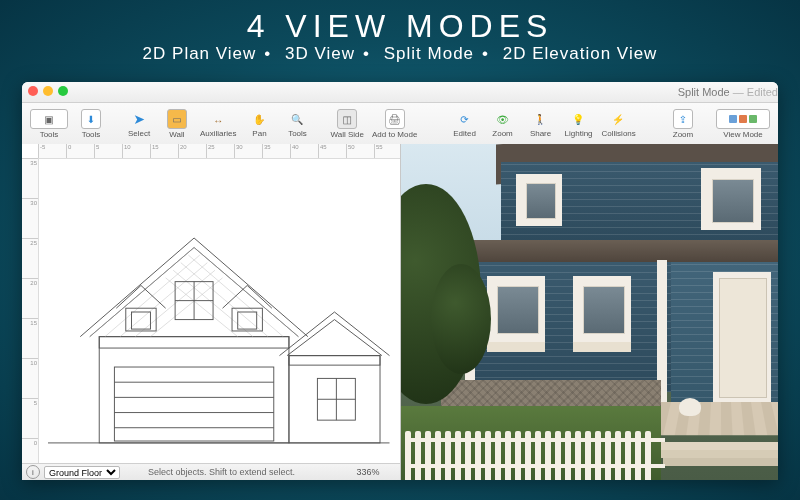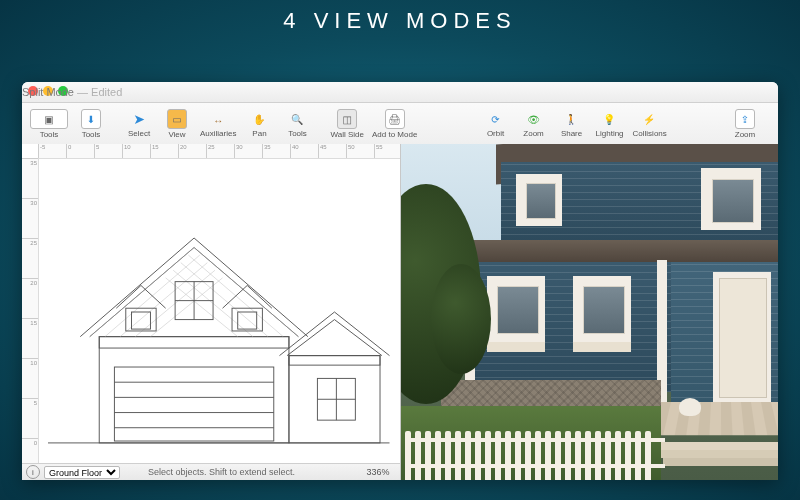--- a/index.html
+++ b/index.html
@@ -1,25 +1,25 @@
 <!DOCTYPE html>
 <html><head>
 <meta charset="utf-8">
 <style>
 html,body{margin:0;padding:0;width:800px;height:500px;overflow:hidden;font-family:-apple-system,"Helvetica Neue",Arial,sans-serif;background:#0c4a5c;}
 #promo{position:absolute;top:0;left:0;width:800px;height:500px;background:radial-gradient(ellipse at center,#1a7a94 0%,#0c4a5c 60%,#063444 100%);}
-#promo-title{position:absolute;top:8px;left:0;width:800px;text-align:center;color:#fff;font-size:22px;letter-spacing:6px;font-weight:300;}
+#promo-title{position:absolute;top:8px;left:0;width:800px;text-align:center;color:#fff;font-size:32px;letter-spacing:6px;font-weight:300;}
 #promo-sub{position:absolute;top:44px;left:0;width:800px;text-align:center;color:#fff;font-size:17px;font-weight:300;letter-spacing:1px;}
 #promo-sub .bull{margin:0 8px;}
 #window{position:absolute;top:82px;left:22px;width:756px;height:398px;background:#f6f6f6;border-radius:6px 6px 0 0;box-shadow:0 4px 20px rgba(0,0,0,.4);overflow:hidden;}
 #titlebar{height:20px;background:linear-gradient(#f9f9f9,#ececec);border-bottom:1px solid #d0d0d0;position:relative;font-size:11px;color:#666;}
 .lights{position:absolute;left:6px;top:4px;display:flex;gap:5px;}
 .lights span{width:10px;height:10px;border-radius:50%;display:block;}
 .r{background:#ff5f56;}.y{background:#ffbd2e;}.g{background:#27c93f;}
-#titlebar .title{position:absolute;left:0;width:100%;text-align:left;line-height:20px;color:#7a7a7a;}
+#titlebar .title{position:absolute;left:0;width:100%;text-align:right;line-height:20px;color:#7a7a7a;}
 #titlebar .title .edited{color:#b0b0b0;}
 #toolbar{height:42px;background:linear-gradient(#fafafa,#efefef);border-bottom:1px solid #cfcfcf;display:flex;align-items:center;font-size:8px;color:#555;padding:0 4px;}
 .tbtn{display:flex;flex-direction:column;align-items:center;justify-content:center;height:40px;padding:0 4px;min-width:30px;}
 .tbtn .ic{width:18px;height:18px;border:1px solid #b8b8b8;border-radius:3px;background:#fff;display:flex;align-items:center;justify-content:center;font-size:10px;color:#666;margin-bottom:1px;}
 .tbtn .ic.noframe{border:none;background:none;}
 .tbtn.tall .ic{width:36px;}
 .tbtn.wide .ic{width:48px;}
 .sep{width:10px;}
 .flex{flex:1;}
 #content{position:absolute;top:62px;left:0;right:0;bottom:0;display:flex;}
@@ -49,20 +49,26 @@
 .deck{position:absolute;background:repeating-linear-gradient(90deg,#d6c9b4 0 10px,#ccbfa9 10px 20px);}
 .pot{position:absolute;width:22px;height:18px;background:#f0ebe1;border-radius:50% 50% 40% 40%;}
 .ruler-tick{position:absolute;border-left:1px solid #ccc;height:14px;font-size:6px;color:#999;padding-left:1px;}
 .ruler-vtick{position:absolute;border-top:1px solid #ccc;width:16px;font-size:6px;color:#999;padding-top:1px;text-align:right;padding-right:1px;box-sizing:border-box;}
 </style>
 </head>
 <body>
 
 <div id="promo">
   <div id="promo-title">4 VIEW MODES</div>
+  <div id="promo-sub">
+    <span>2D Plan View</span><span class="bull">•</span>
+    <span>3D View</span><span class="bull">•</span>
+    <span>Split Mode</span><span class="bull">•</span>
+    <span>2D Elevation View</span>
+  </div>
 
   <div id="window">
     <div id="titlebar">
       <div class="lights">
         <span class="r"></span>
         <span class="y"></span>
         <span class="g"></span>
       </div>
       <div class="title">
         <span>Split Mode</span><span class="edited"> — Edited</span>
@@ -78,21 +84,21 @@
         <div class="ic" style="color:#2d8ad8">⬇</div>
           <span>Tools</span>
       </div>
       <div class="sep"></div>
       <div class="tbtn">
         <div class="ic noframe" style="color:#2d8ad8;font-size:14px">➤</div>
           <span>Select</span>
       </div>
       <div class="tbtn">
         <div class="ic" style="background:#f6b94a">▭</div>
-          <span>View</span>
+          <span>Wall</span>
       </div>
       <div class="tbtn">
         <div class="ic noframe" style="color:#a06a2a">↔</div>
           <span>Auxiliaries</span>
       </div>
       <div class="tbtn">
         <div class="ic noframe" style="color:#888">✋</div>
           <span>Pan</span>
       </div>
       <div class="tbtn">
@@ -104,21 +110,21 @@
         <div class="ic" style="background:#e8e8e8">◫</div>
           <span>Wall Side</span>
       </div>
       <div class="tbtn">
         <div class="ic">🖨</div>
           <span>Add to Mode</span>
       </div>
       <div class="flex"></div>
       <div class="tbtn">
         <div class="ic noframe" style="color:#2d8ad8">⟳</div>
-          <span>Orbit</span>
+          <span>Edited</span>
       </div>
       <div class="tbtn">
         <div class="ic noframe" style="color:#3aaa3a">👁</div>
           <span>Zoom</span>
       </div>
       <div class="tbtn">
         <div class="ic noframe" style="color:#e07a2a">🚶</div>
           <span>Share</span>
       </div>
       <div class="tbtn">
@@ -128,20 +134,28 @@
       <div class="tbtn">
         <div class="ic noframe" style="color:#c84a4a">⚡</div>
           <span>Collisions</span>
       </div>
       <div class="flex"></div>
       <div class="tbtn">
         <div class="ic" style="color:#2d8ad8">⇪</div>
           <span>Zoom</span>
       </div>
       <div class="sep"></div>
+      <div class="tbtn wide">
+        <div class="ic" style="display:flex;gap:2px;padding:0 2px">
+          <span style="width:8px;height:8px;background:#6aa0d8;border-radius:1px"></span>
+          <span style="width:8px;height:8px;background:#e07a4a;border-radius:1px"></span>
+          <span style="width:8px;height:8px;background:#6ab86a;border-radius:1px"></span>
+        </div>
+        <span>View Mode</span>
+      </div>
     </div>
 
     <div id="content">
 
       <div id="left">
         <div id="ruler-top">
             <div class="ruler-tick" style="left: 0px;">-5</div>
             <div class="ruler-tick" style="left: 28px;">0</div>
             <div class="ruler-tick" style="left: 56px;">5</div>
             <div class="ruler-tick" style="left: 84px;">10</div>
@@ -221,21 +235,21 @@
                 <rect x="200" y="150" width="20" height="18"></rect>
               </g>
             </svg>
           </div>
         </div>
         <div id="statusbar">
           <span style="width:12px;height:12px;border:1px solid #999;border-radius:50%;display:inline-flex;align-items:center;justify-content:center;font-size:8px;">i</span>
           <select>
             <option>Ground Floor</option>
           </select>
-          <span style="margin-left:auto;margin-right:6px;">336%</span>
+          <span style="margin-left:auto;margin-right:16px;">336%</span>
           <span class="hint" style="position:absolute;left:120px;">Select objects. Shift to extend select.</span>
         </div>
       </div>
 
       <div id="right">
         <div id="scene">
 
           <div class="roof" style="left:95px;top:-10px;width:300px;height:40px;transform:skewY(-4deg);"></div>
           <div class="siding" style="left:100px;top:18px;width:300px;height:80px;"></div>
           <div class="trim" style="left:115px;top:30px;width:46px;height:52px;"></div>

